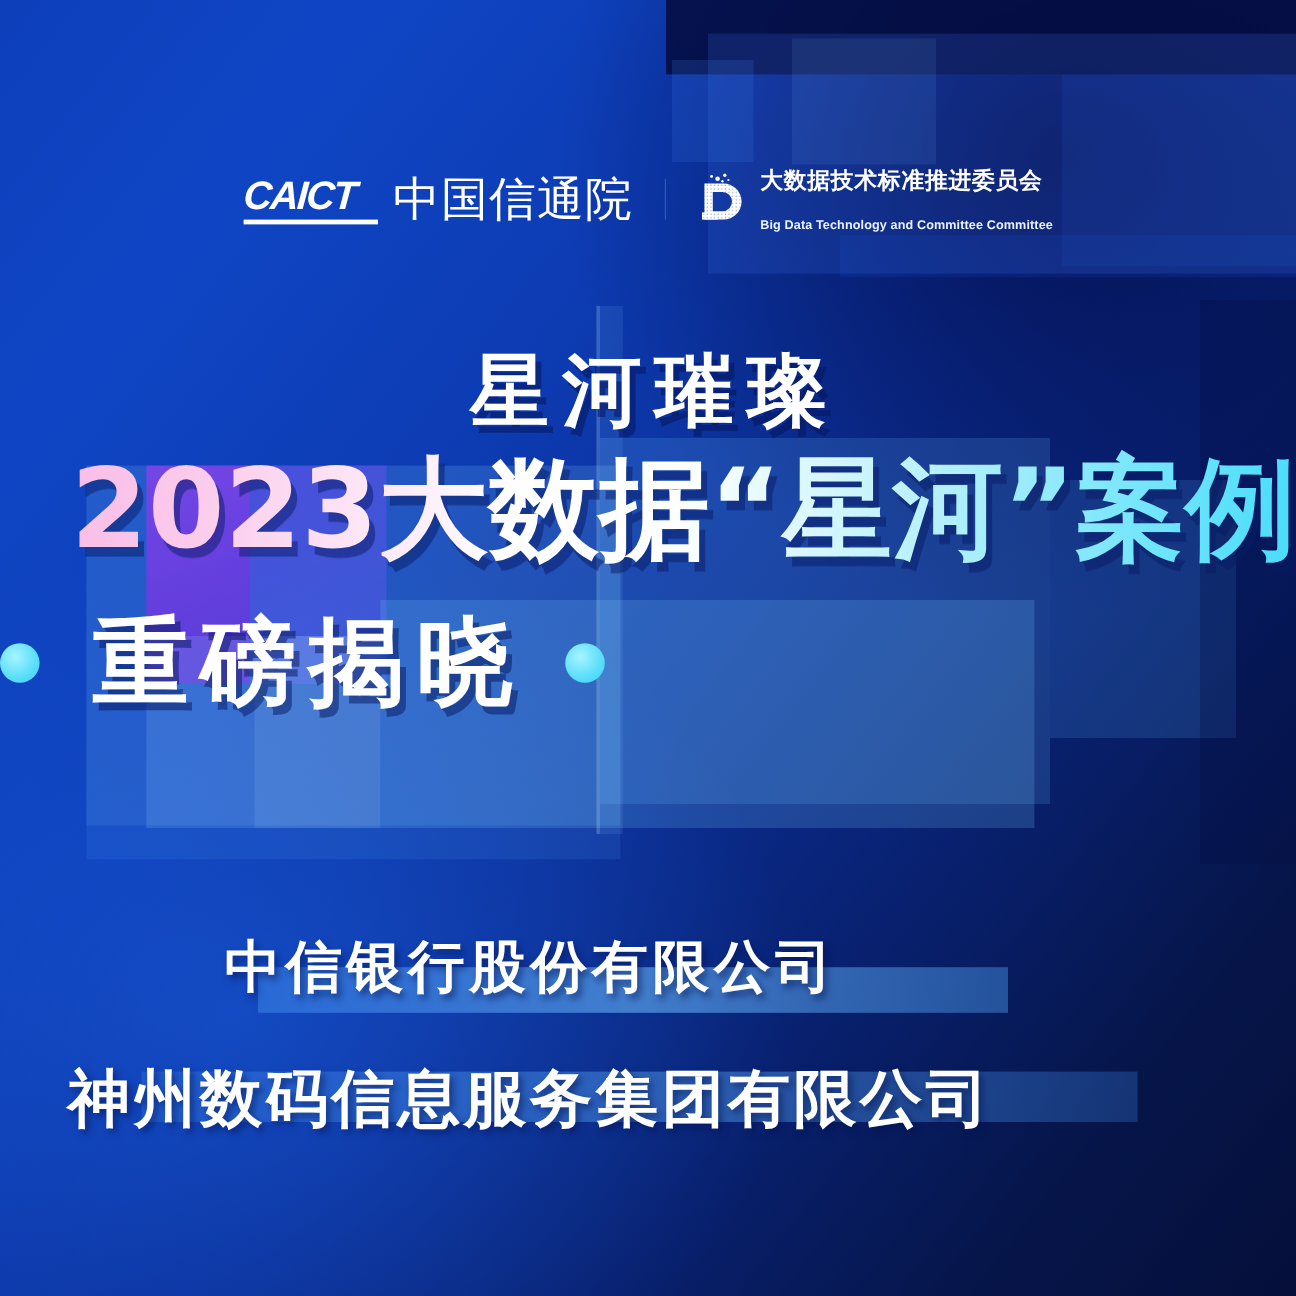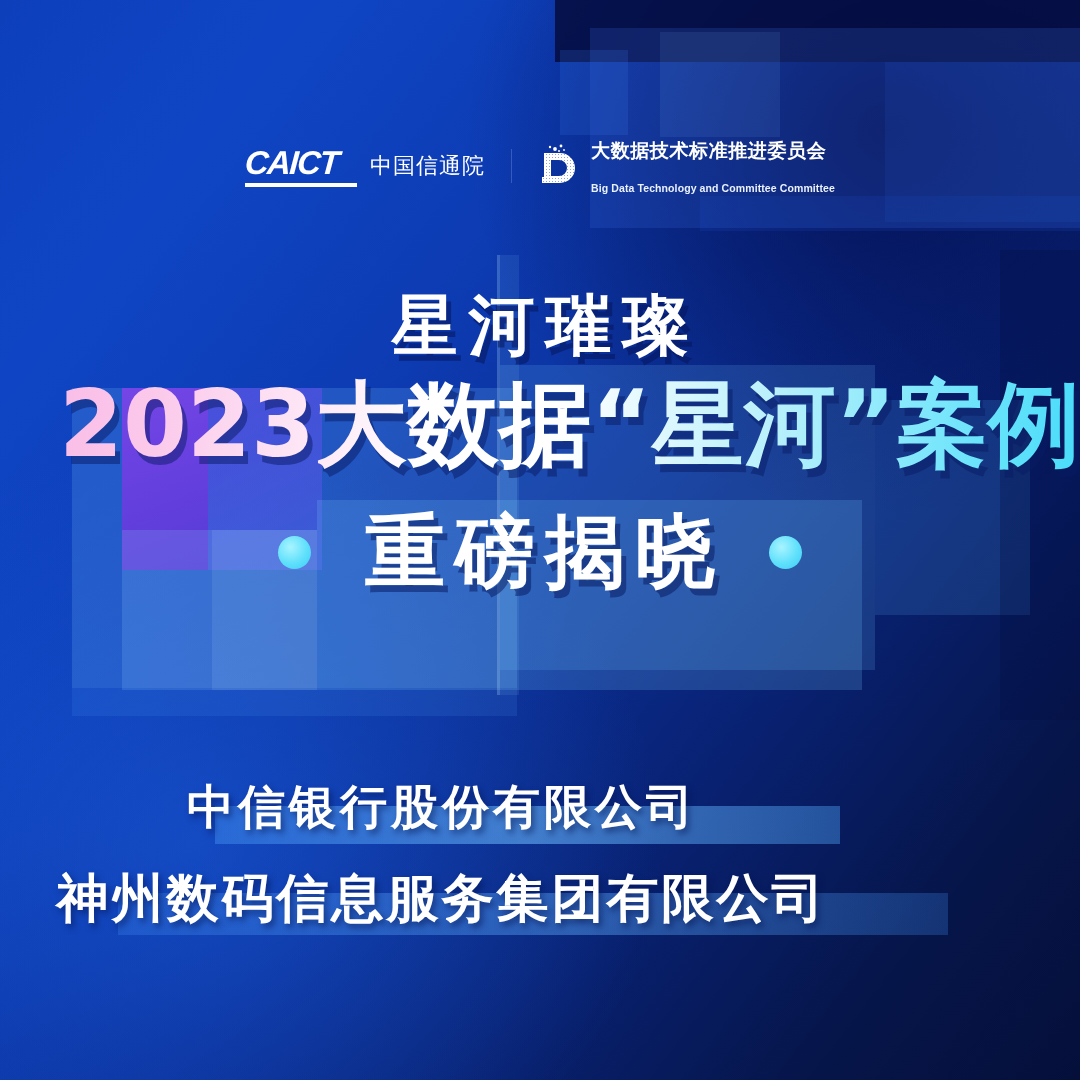--- a/index.html
+++ b/index.html
@@ -43,21 +43,21 @@
   
   .header{position:absolute;left:0;top:138px;width:1080px;height:56px;display:flex;justify-content:center;align-items:center;gap:26px;}
   .caict-wrap{display:flex;align-items:center;gap:13px;}
   .caict-mark{display:flex;flex-direction:column;align-items:flex-start;}
   .caict-text{
     font-weight:bold;font-size:33px;line-height:33px;color:#fff;
     letter-spacing:-1.5px;font-style:italic;transform:skewX(-4deg);
     font-family:"Liberation Sans",sans-serif;
   }
   .caict-rule{width:112px;height:4px;background:#fff;margin-top:4px;}
-  .caict-cn{font-size:22px;color:#fff;font-weight:500;letter-spacing:1px;
+  .caict-cn{font-size:39px;color:#fff;font-weight:500;letter-spacing:1px;
     font-family:"DejaVu Sans","Liberation Sans",sans-serif;}
   .divider{width:1px;height:34px;background:rgba(255,255,255,.18);}
   .bdtsc-wrap{display:flex;align-items:center;gap:11px;}
   .d-logo{position:relative;width:42px;height:46px;}
   .bdtsc-txt{display:flex;flex-direction:column;gap:18px;}
   .bdtsc-cn{font-size:19px;color:#fff;font-weight:bold;letter-spacing:.6px;
     font-family:"DejaVu Sans","Liberation Sans",sans-serif;}
   .bdtsc-en{font-size:10.5px;color:#eaf2ff;font-weight:bold;letter-spacing:.1px;
     font-family:"Liberation Sans",sans-serif;}
 
@@ -72,39 +72,39 @@
   }
   .line2{
     margin-top:6px;text-align:right;font-weight:bold;
     font-size:92px;line-height:100px;letter-spacing:0px;
     font-family:"DejaVu Sans","Liberation Sans",sans-serif;
     background:linear-gradient(95deg,#f9b7e6 0%,#fbc8ea 14%,#ffffff 40%,#ffffff 52%,#b6f0fb 72%,#6ce4fb 90%,#48dcfa 100%);
     -webkit-background-clip:text;background-clip:text;
     color:transparent;-webkit-text-fill-color:transparent;
     filter:drop-shadow(5px 8px 0 rgba(8,26,100,.50));
   }
-  .line3row{margin-top:34px;display:flex;align-items:center;justify-content:center;gap:44px;}
+  .line3row{margin-top:34px;display:flex;align-items:center;justify-content:flex-start;gap:34px;}
   .dot{width:33px;height:33px;border-radius:50%;
     background:radial-gradient(circle at 38% 34%,#a8f4ff 0%,#5fe0fb 55%,#3ccdf5 100%);}
   .line3{
     color:#ffffff;font-weight:bold;font-size:80px;line-height:86px;letter-spacing:10px;
     text-indent:10px;
     font-family:"DejaVu Sans","Liberation Sans",sans-serif;
     text-shadow:5px 7px 0 rgba(6,22,92,.50);
   }
 
   
   .names{position:absolute;left:0;top:778px;width:880px;text-align:center;}
   .nm{
     color:#ffffff;font-weight:bold;
     font-family:"DejaVu Sans","Liberation Sans",sans-serif;
     text-shadow:3px 4px 6px rgba(4,18,78,.55);
   }
   .nm1{font-size:47px;line-height:58px;letter-spacing:4px;text-indent:4px;}
-  .nm2{font-size:52px;line-height:64px;letter-spacing:3px;text-indent:3px;margin-top:30px;}
+  .nm2{font-size:52px;line-height:64px;letter-spacing:3px;text-indent:3px;margin-top:48px;}
 </style>
 </head>
 <body>
 
 <div id="poster">
 
   <div class="blk b-tr-dark"></div>
   <div class="blk b-tr-1"></div>
   <div class="blk b-tr-2"></div>
   <div class="blk b-tr-3"></div>

